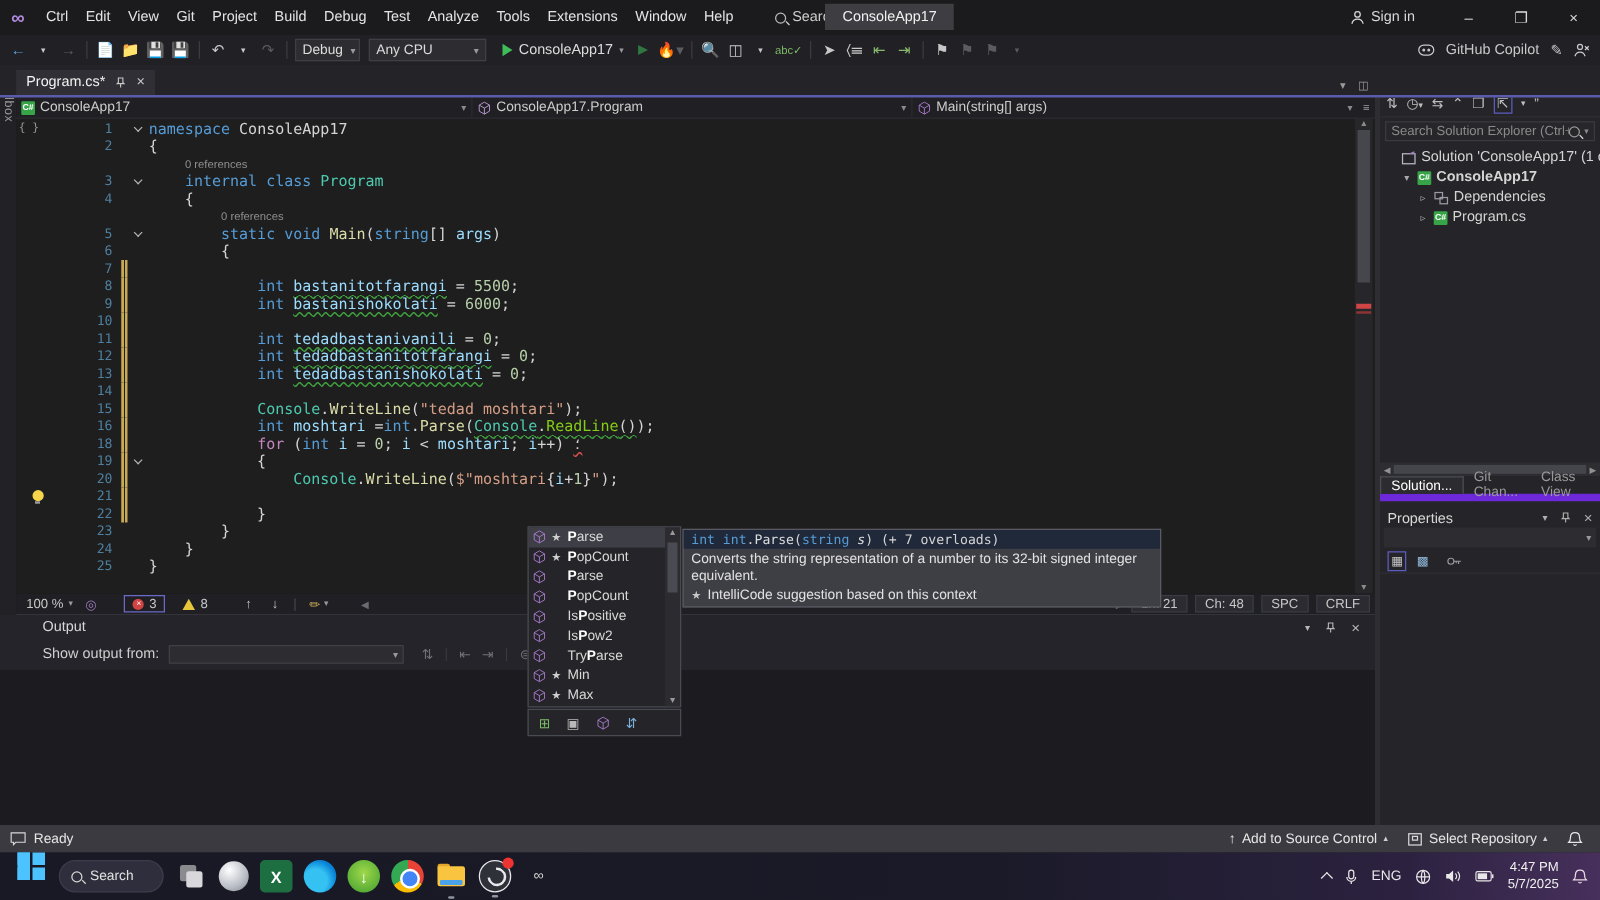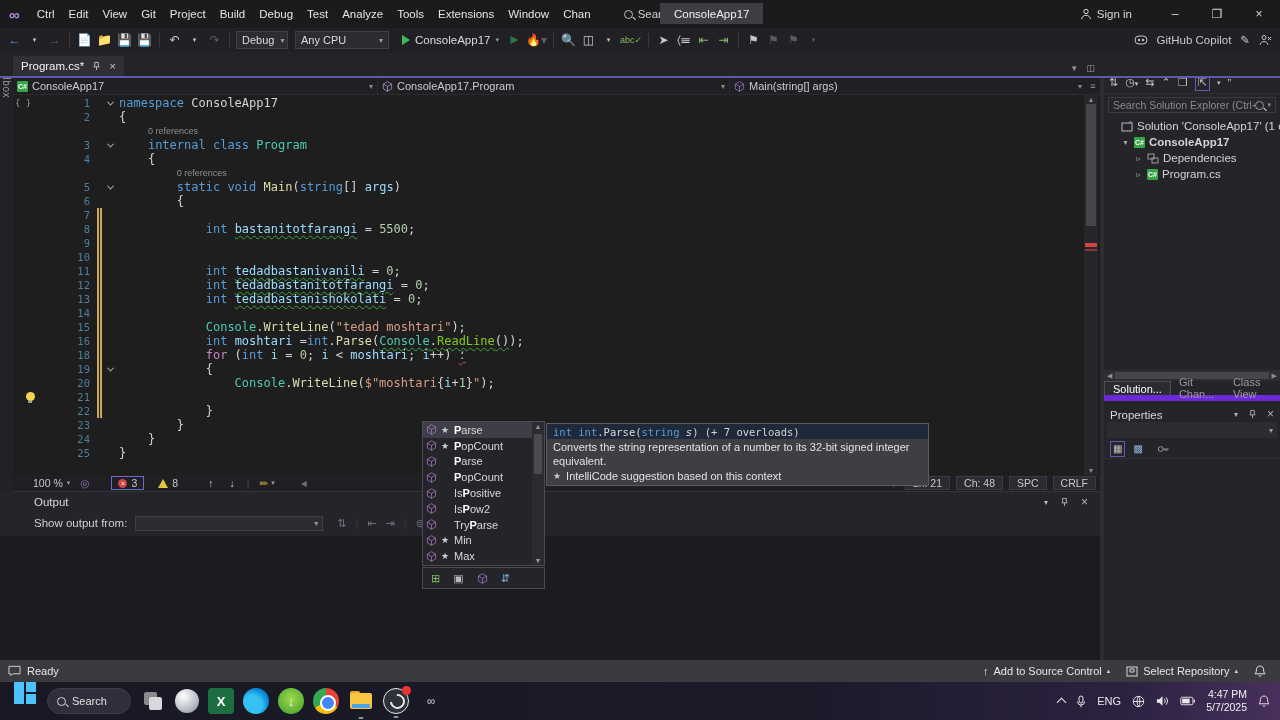--- a/index.html
+++ b/index.html
@@ -161,21 +161,21 @@
       <span class="menu-item">View</span>
       <span class="menu-item">Git</span>
       <span class="menu-item">Project</span>
       <span class="menu-item">Build</span>
       <span class="menu-item">Debug</span>
       <span class="menu-item">Test</span>
       <span class="menu-item">Analyze</span>
       <span class="menu-item">Tools</span>
       <span class="menu-item">Extensions</span>
       <span class="menu-item">Window</span>
-      <span class="menu-item">Chan</span>
+      <span class="menu-item">Help</span>
     </div>
   <div class="tb-search-box">
     <span class="mag" style="border-color:#bbb"></span>
     <span>Search</span>
     <span style="font-size:7px;color:#9a9a9a">▾</span>
   </div>
   <div class="win-title-pill">ConsoleApp17</div>
   <div class="title-right">
     <div class="signin">
       <svg width="12" height="12" viewBox="0 0 12 12">
@@ -388,20 +388,23 @@
         <span class="foldcol"></span>
         <span class="codewrap">
           <pre class="codeline"><span class="tk-pl">            </span><span class="tk-kw">int</span><span class="tk-pl"> </span><span class="tk-vg">bastanitotfarangi</span><span class="tk-pl"> = </span><span class="tk-nu">5500</span><span class="tk-pl">;</span></pre>
         </span>
       </div>
       <div class="crow">
         <span class="gut"></span>
         <span class="lnum">9</span>
         <span class="chgcol chg"></span>
         <span class="foldcol"></span>
+        <span class="codewrap">
+          <pre class="codeline"><span class="tk-pl">            </span><span class="tk-kw">int</span><span class="tk-pl"> </span><span class="tk-vg">bastanishokolati</span><span class="tk-pl"> = </span><span class="tk-nu">6000</span><span class="tk-pl">;</span></pre>
+        </span>
       </div>
       <div class="crow">
         <span class="gut"></span>
         <span class="lnum">10</span>
         <span class="chgcol chg"></span>
         <span class="foldcol"></span>
         <span class="codewrap">
           <pre class="codeline"></pre>
         </span>
       </div>
@@ -536,21 +539,21 @@
   <div class="vscroll">
     <span class="varr" style="top:1px">▲</span>
     <div class="vthumb"></div>
     <div class="vmark-red"></div>
     <div class="vmark-red2"></div>
     <span class="varr" style="bottom:1px">▼</span>
   </div>
 </div>
 
 <div class="editstrip">
-  <span style="margin-left:20px">100 %</span>
+  <span style="margin-left:8px">100 %</span>
   <span style="font-size:7px;color:#9a9a9a;margin-left:4px">▾</span>
   <span style="margin-left:10px;color:#9a7ab8">◎</span>
   <div class="err-box">
     <span class="errdot">×</span>
     <span>3</span>
   </div>
   <div style="display:flex;align-items:center;gap:4px;margin-left:14px">
     <span class="warn-tri"></span>
     <span>8</span>
   </div>

